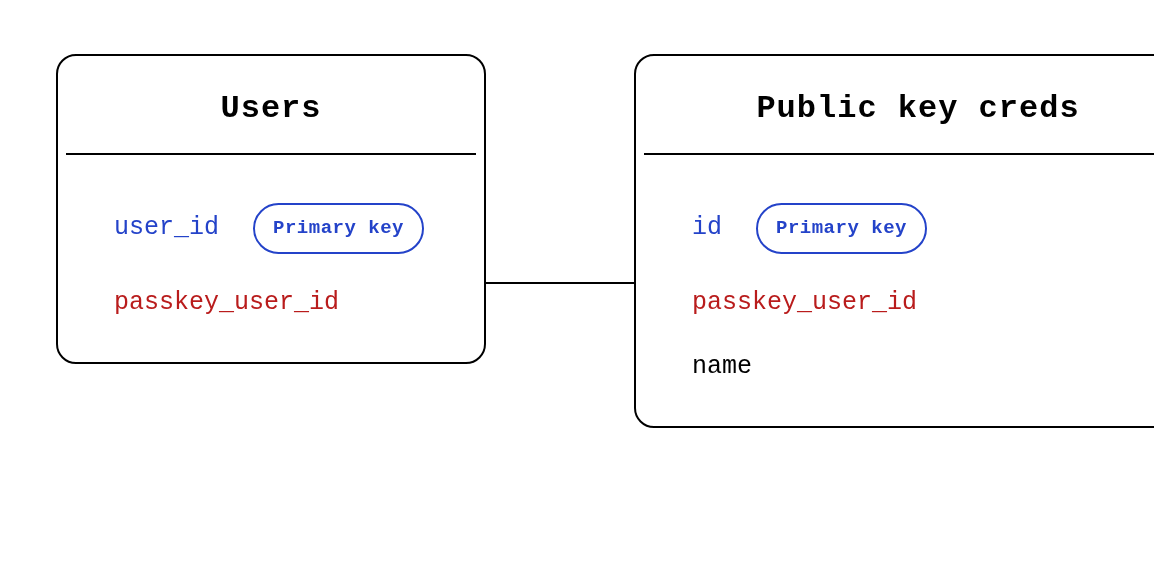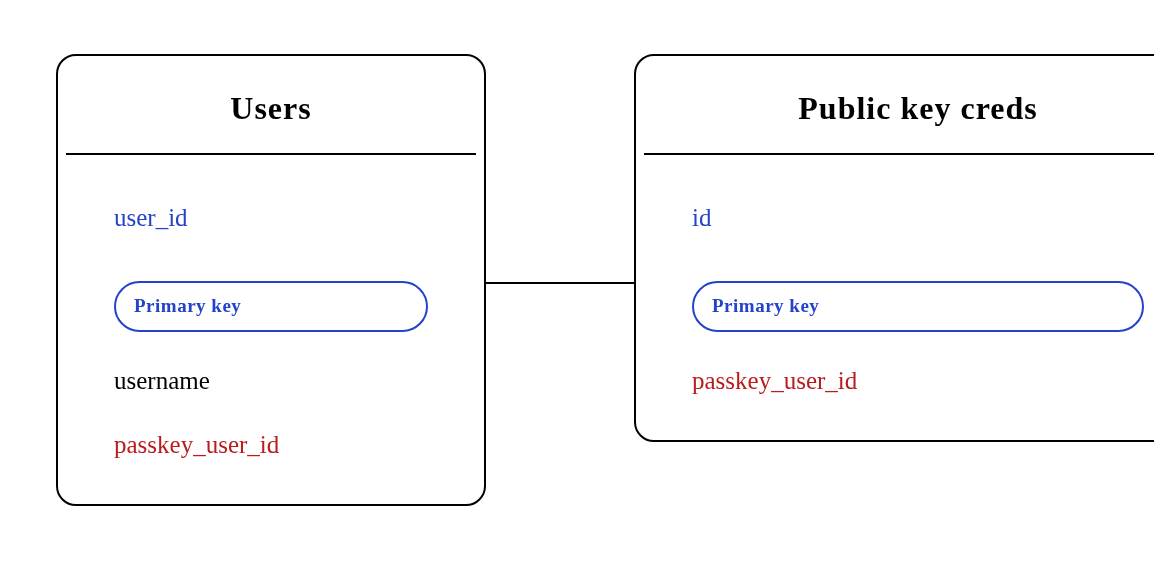--- a/index.html
+++ b/index.html
@@ -1,19 +1,18 @@
 <!DOCTYPE html>
 <html><head>
   <meta charset="utf-8">
   <style>
     * {
       margin: 8px;
       padding: 0;
       box-sizing: border-box;
-      font-family: Liberation Serif, serif;
     }
     body {
       width: 1154px;
       height: 572px;
       background: #ffffff;
       font-family: 'Courier New', Courier, monospace;
       position: relative;
     }
     .entity {
       position: absolute;
@@ -31,25 +30,25 @@
       font-size: 32px;
       font-weight: bold;
       letter-spacing: 1px;
       color: #000000;
     }
     .entity-body {
       padding: 24px 32px 28px 32px;
     }
     .field-row {
       display: flex;
-      gap: 32px;
+      align-items: center;
+      gap: 18px;
       margin-bottom: 18px;
       font-size: 25px;
       line-height: 1.2;
-      flex-direction: column;
     }
     .field-row:last-child {
       margin-bottom: 0;
     }
     .field-name {
       color: #000000;
     }
     .field-primary {
       color: #2443c9;
     }
@@ -93,36 +92,36 @@
 <div class="entity" id="entity-users">
   <div class="entity-header">
     <div class="entity-title">Users</div>
   </div>
   <div class="entity-body">
     <div class="field-row">
       <span class="field-name field-primary">user_id</span>
       <span class="pk-badge">Primary key</span>
     </div>
     <div class="field-row">
-      <span class="field-name">username</span>
-    </div>
-    <div class="field-row">
       <span class="field-name field-foreign">passkey_user_id</span>
     </div>
   </div>
 </div>
 
 <div class="entity" id="entity-creds">
   <div class="entity-header">
     <div class="entity-title">Public key creds</div>
   </div>
   <div class="entity-body">
     <div class="field-row">
       <span class="field-name field-primary">id</span>
       <span class="pk-badge">Primary key</span>
     </div>
     <div class="field-row">
       <span class="field-name field-foreign">passkey_user_id</span>
     </div>
+    <div class="field-row">
+      <span class="field-name">name</span>
+    </div>
   </div>
 </div>
 
 <div class="connector" id="connector-line"></div>
 
 </body></html>

